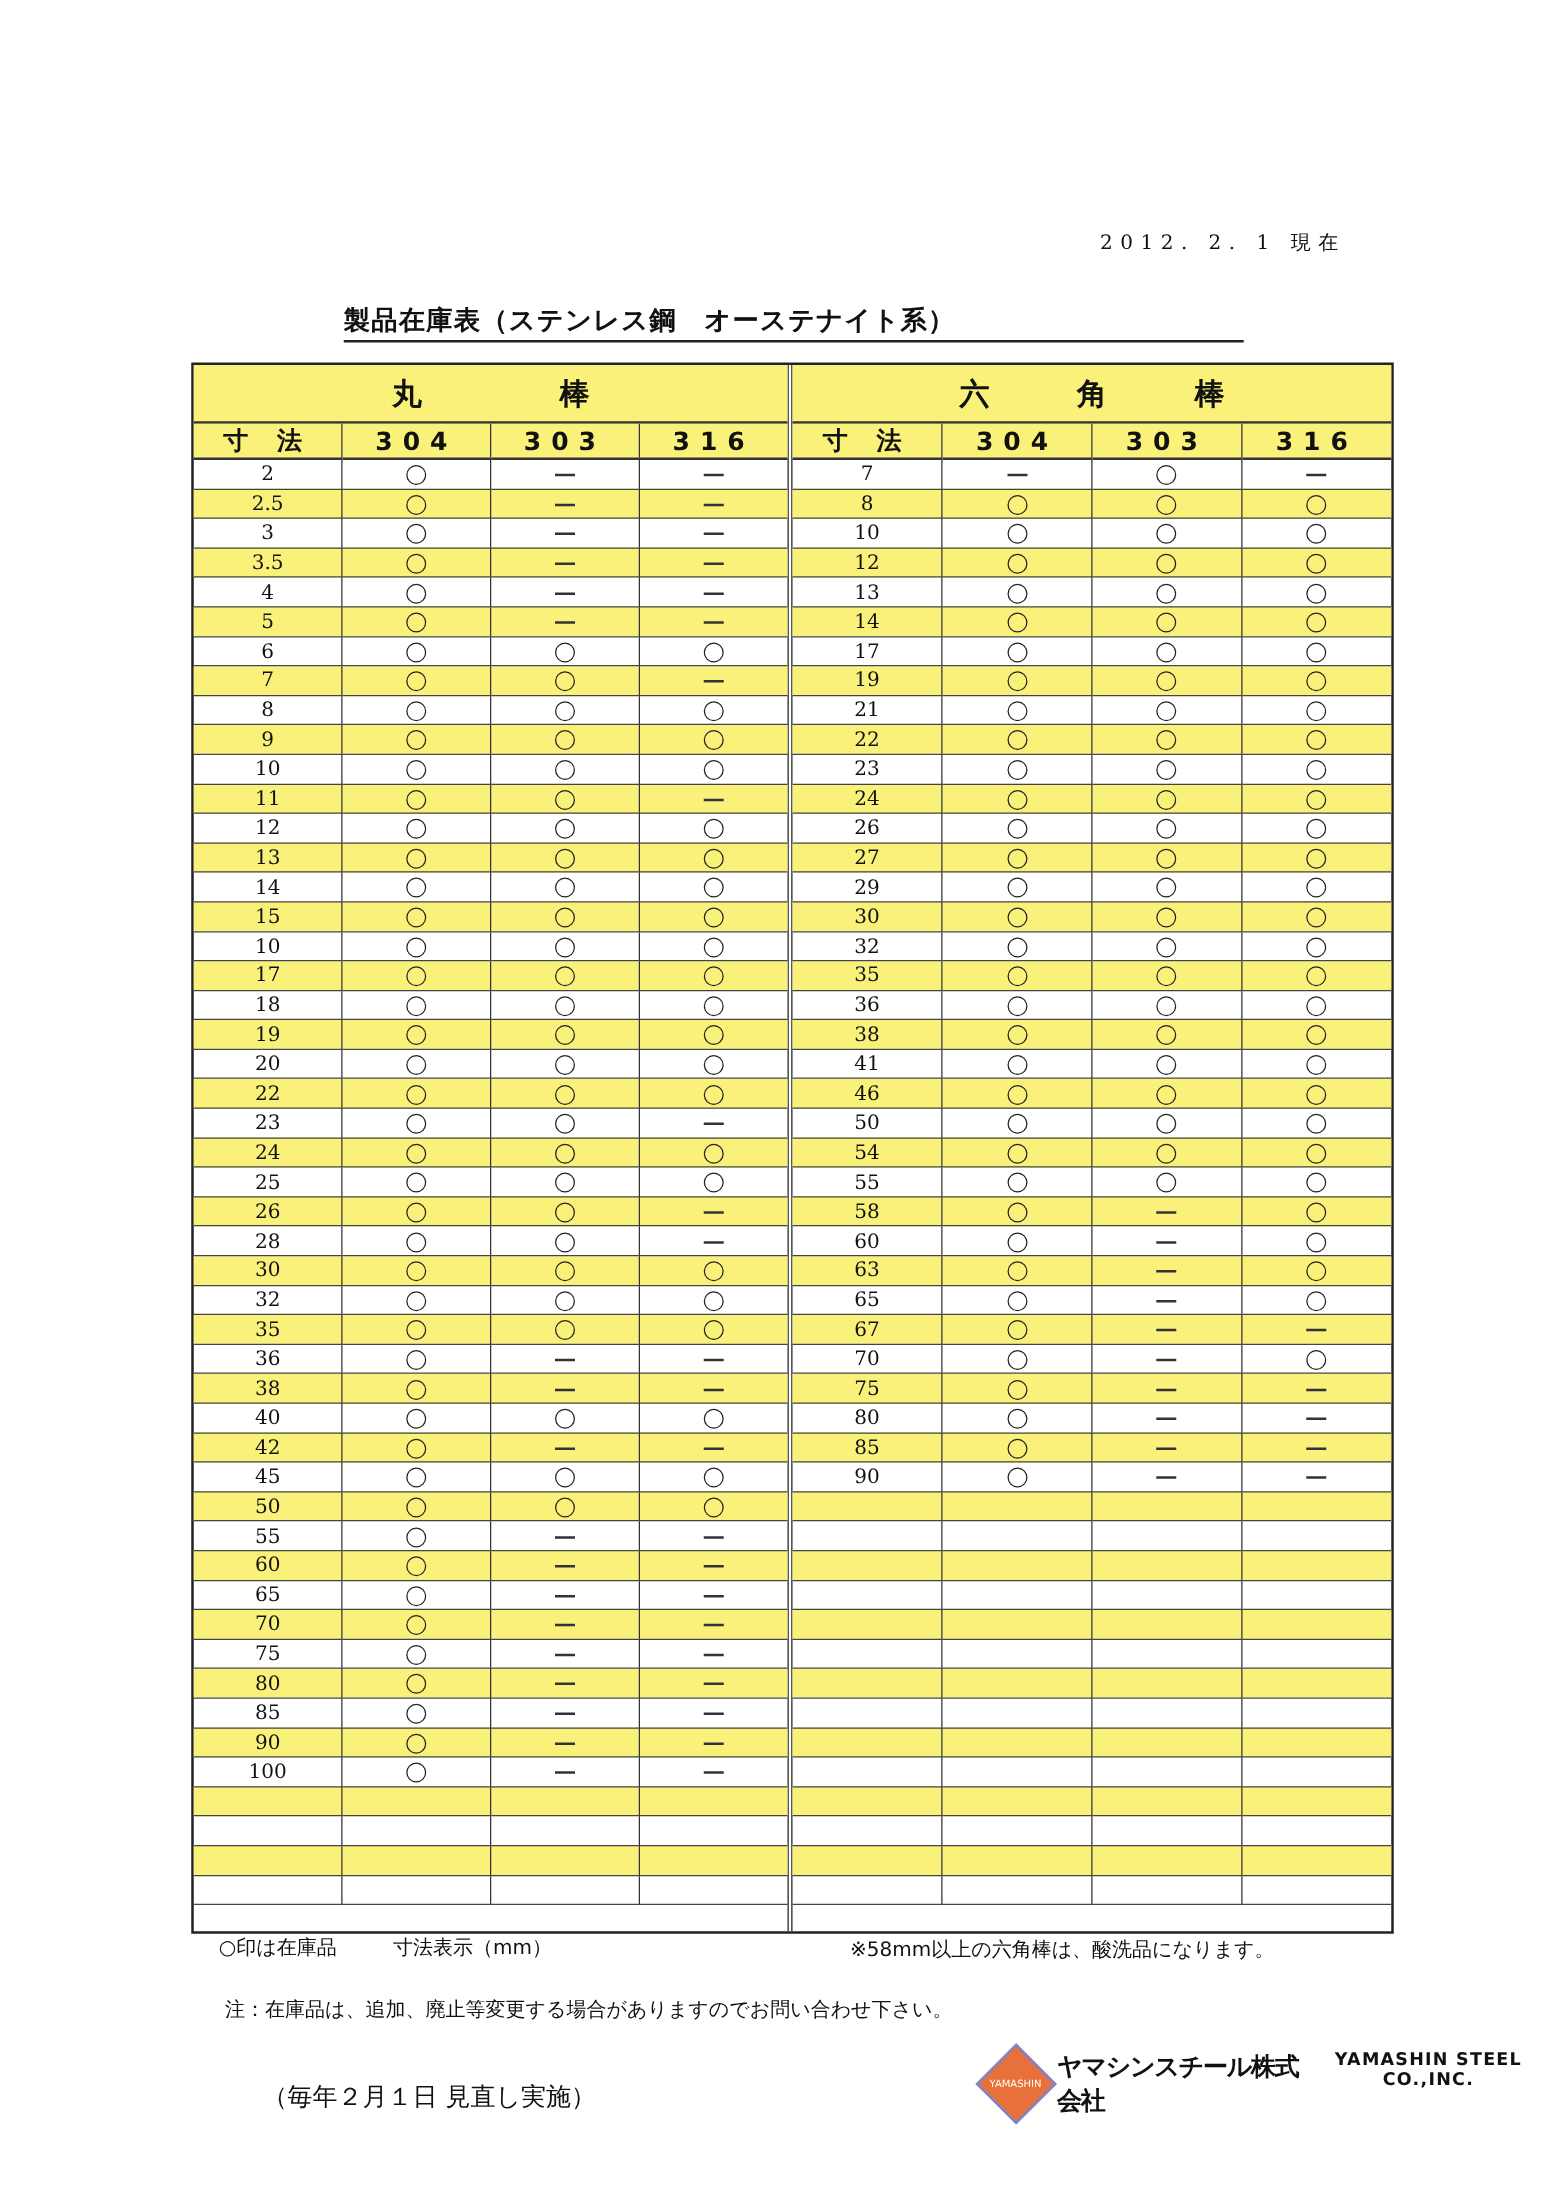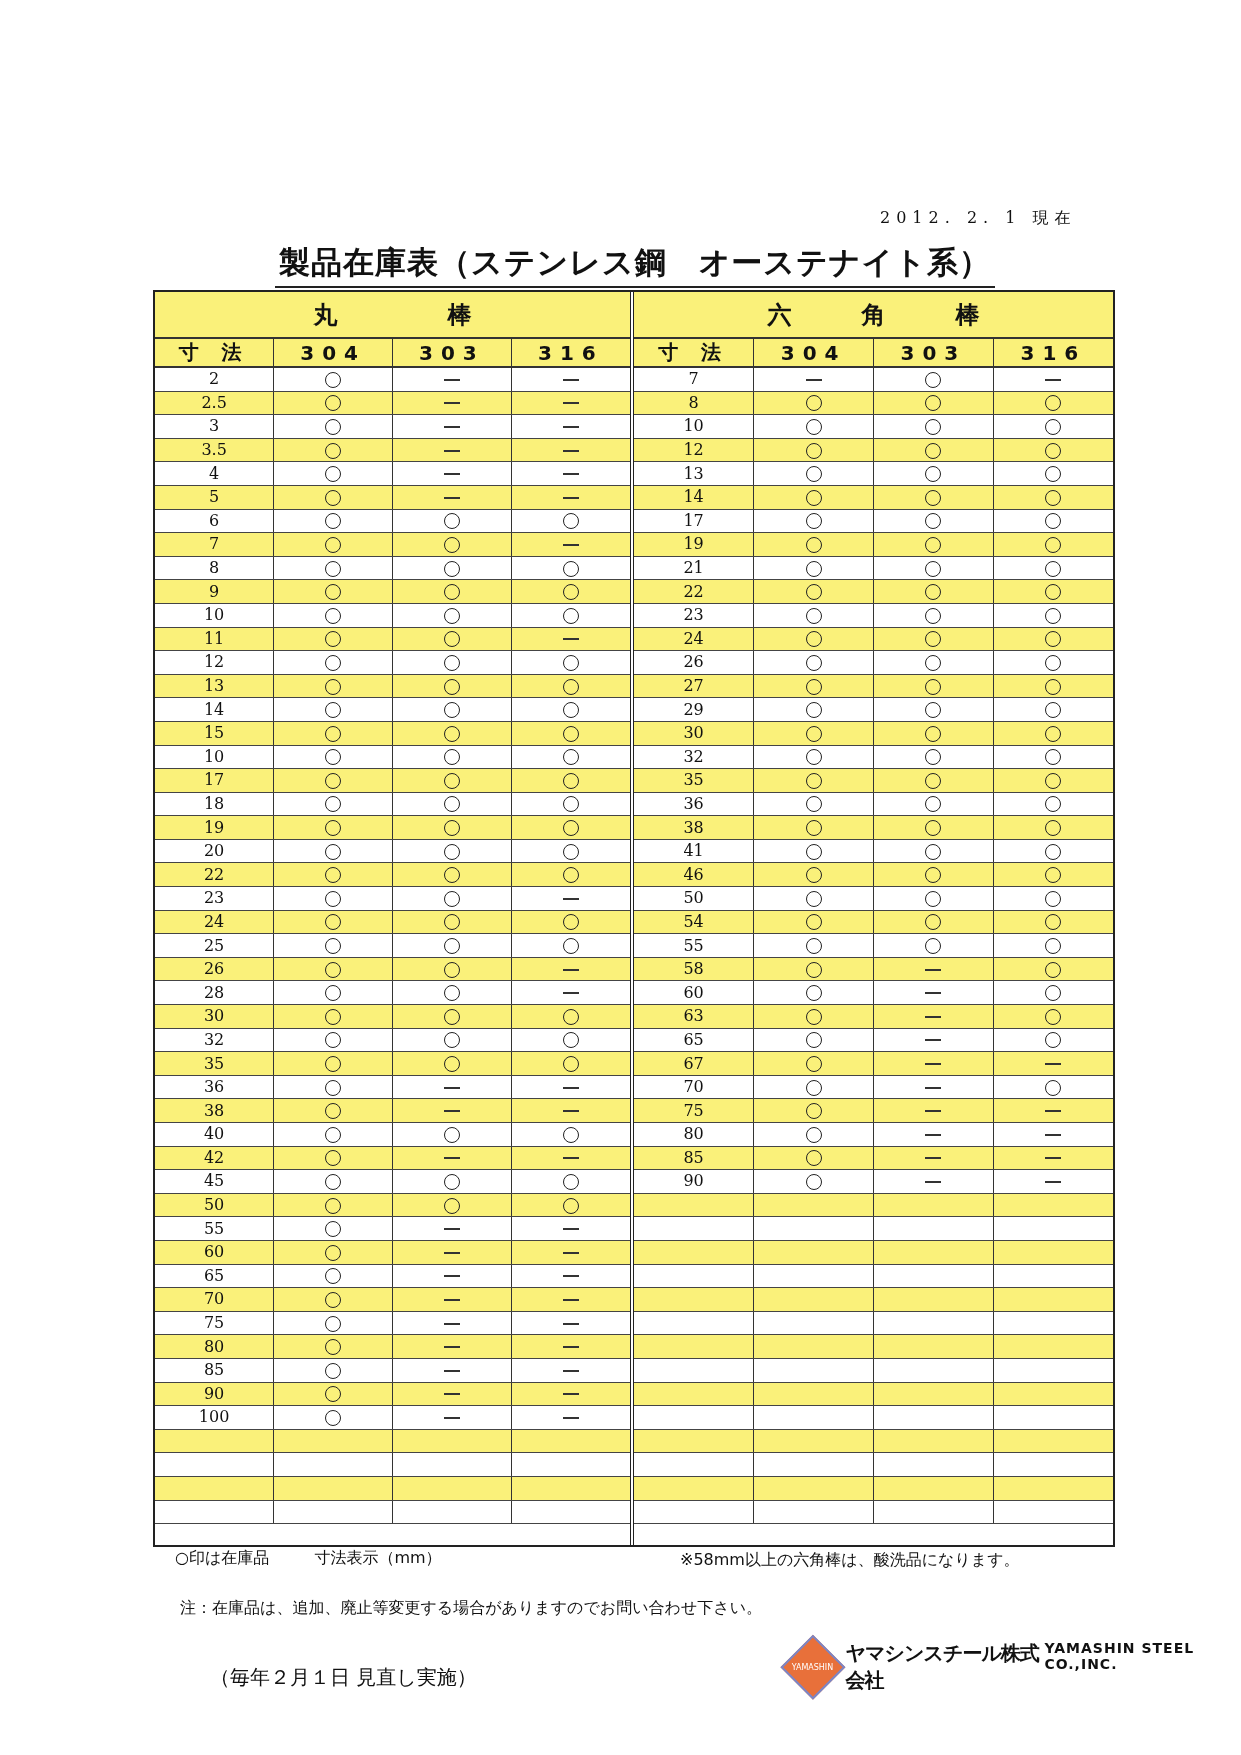--- a/index.html
+++ b/index.html
@@ -1,21 +1,21 @@
 <!DOCTYPE html>
 <html><head>
 <meta charset="utf-8">
 <style>
   html, body { margin:0; padding:0; background:#ffffff; }
   body { width:1241px; height:1755px; position:relative; overflow:hidden;
          font-family:"DejaVu Serif", "Liberation Serif", serif; color:#111; }
-  .date { position:absolute; left:880px; top:208px; font-size:16px; letter-spacing:6px; }
-  .title { position:absolute; left:275px; top:242px; width:720px; font-size:31px;
+  .date { position:absolute; left:880px; top:184px; font-size:16px; letter-spacing:6px; }
+  .title { position:absolute; left:275px; top:242px; width:720px; font-size:21px;
            font-weight:bold; border-bottom:2px solid #222; padding-bottom:2px; letter-spacing:1px;
-           font-family:"DejaVu Sans", sans-serif;text-align:center; }
+           font-family:"DejaVu Sans", sans-serif; }
   .tables { position:absolute; left:153px; top:290px; width:958px; height:1253px;
             border:2px solid #222; display:flex; }
   .half { width:50%; height:100%; display:flex; flex-direction:column; }
   .half.left { border-right:4px double #222; box-sizing:border-box; }
   .section-head { height:45px; background:#faf17a; border-bottom:2px solid #333;
                   display:flex; align-items:center; justify-content:center; gap:110px;
                   font-size:24px; font-weight:bold; font-family:"DejaVu Sans", sans-serif; }
   .section-head span { display:inline-block; }
   table { border-collapse:collapse; width:100%; table-layout:fixed; }
   th { background:#faf17a; height:26px; font-size:20px; font-weight:bold; letter-spacing:8px;
@@ -32,21 +32,21 @@
   .legend-left .unit { margin-left:40px; }
   .legend-right { position:absolute; left:680px; top:1550px; font-size:16px; font-family:"DejaVu Sans", sans-serif; }
   .note { position:absolute; left:180px; top:1598px; font-size:16px; font-family:"DejaVu Sans", sans-serif; }
   .note2 { position:absolute; left:210px; top:1624px; font-size:20px; font-family:"DejaVu Sans", sans-serif;margin-top:40px; }
   .logo { position:absolute; left:790px; top:1640px; display:flex; align-items:center; gap:10px; }
   .logo-mark { width:42px; height:42px; background:#e8703a; transform:rotate(45deg);
                border:2px solid #7a86c8; display:flex; align-items:center; justify-content:center; }
   .logo-mark span { transform:rotate(-45deg); color:#fff; font-size:8px; font-family:"DejaVu Sans", sans-serif; }
   .logo-text { display:flex; }
   .logo-jp { font-size:20px; font-weight:bold; font-family:"DejaVu Sans", sans-serif; letter-spacing:-1px; }
-  .logo-en { font-size:14px; font-weight:bold; font-family:"DejaVu Sans", sans-serif; letter-spacing:1px; }
+  .logo-en { font-size:14px; font-weight:bold; font-family:"DejaVu Sans", sans-serif; letter-spacing:1px;text-align:center; }
 </style>
 </head>
 <body>
 
 <div class="date">2012. 2. 1 現在</div>
 <div class="title">製品在庫表（ステンレス鋼　オーステナイト系）</div>
 
 <div class="tables">
   <div class="half left">
     <div class="section-head">

